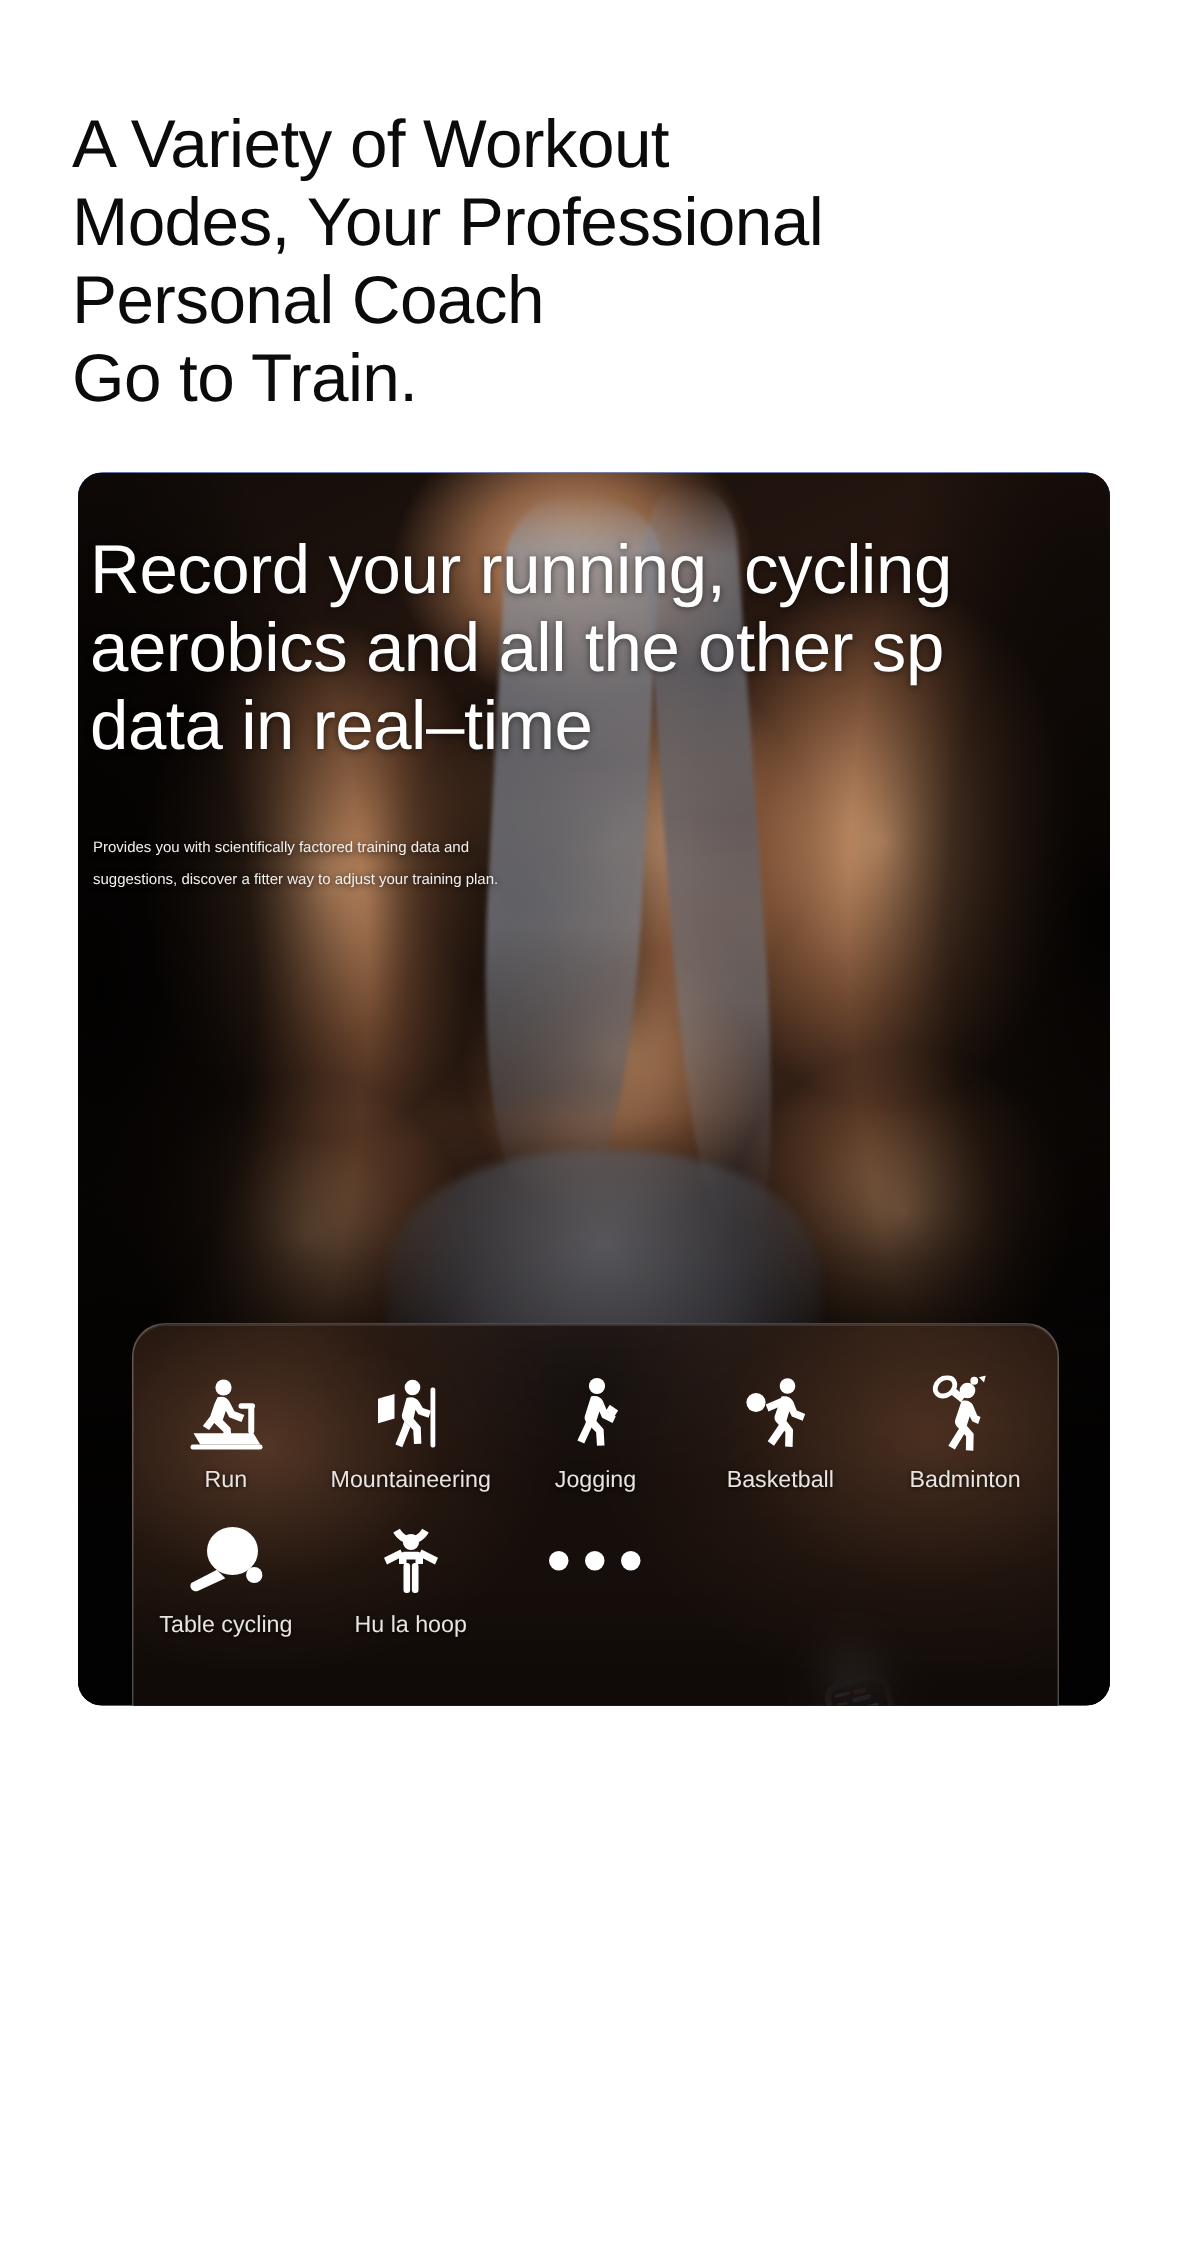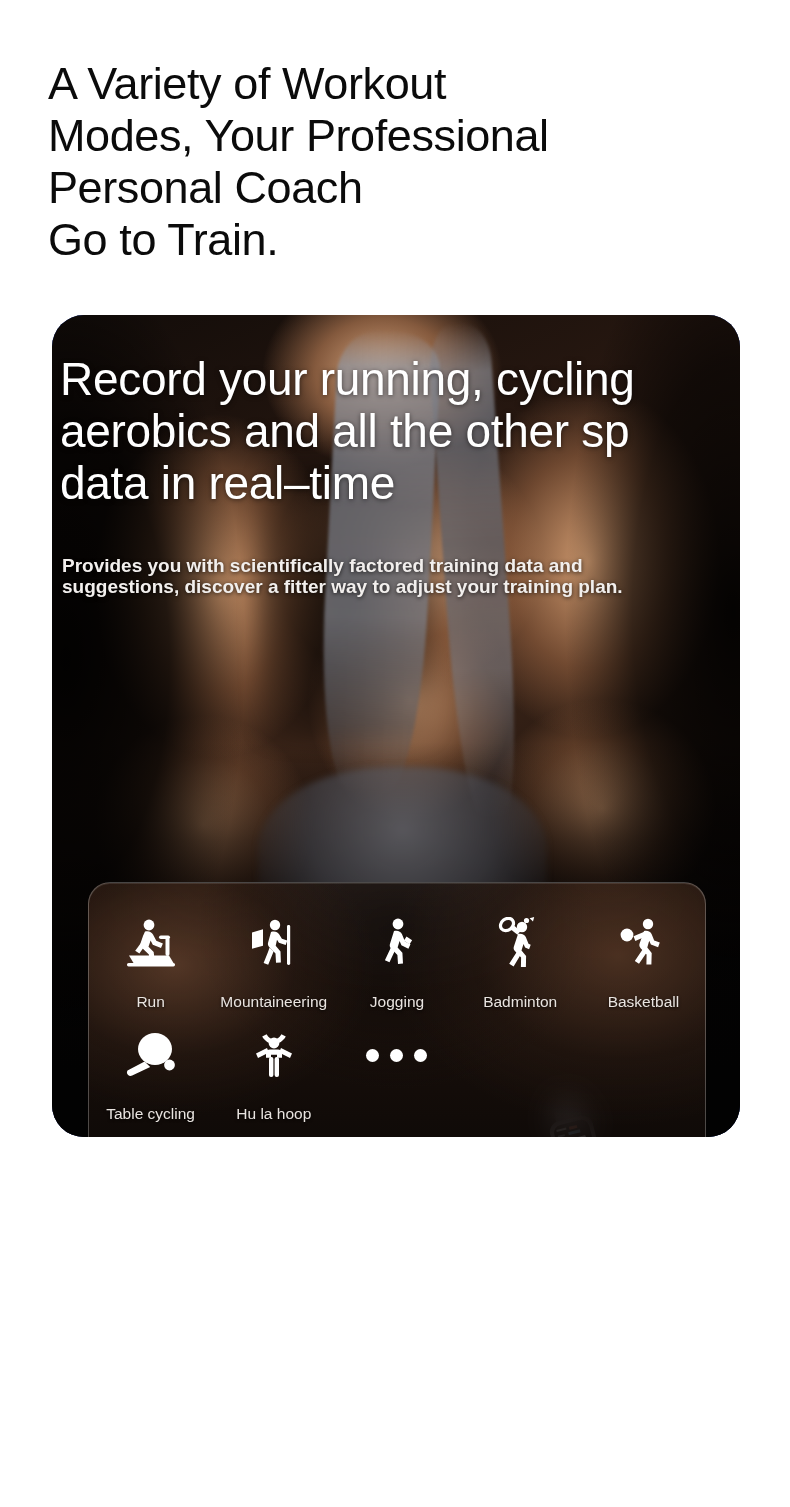--- a/index.html
+++ b/index.html
@@ -7,36 +7,36 @@
     width:790px;height:1507px;
     background:#ffffff;
     font-family:"Liberation Sans","DejaVu Sans",sans-serif;
     overflow:hidden;
     position:relative;
   }
 
   
   .page-heading{
     position:absolute;
-    left:48px; top:58px;
+    left:48px; top:70px;
     width:700px;
     color:#0b0b0b;
     font-size:45px;
     line-height:52px;
     font-weight:400;
     letter-spacing:-0.4px;
     white-space:pre-line;
   }
 
   
   .hero-card{
     position:absolute;
     left:52px; top:315px;
     width:688px; height:822px;
-    border-radius:32px;
+    border-radius:16px;
     overflow:hidden;
     background:#1d4ed8;
   }
 
   
   .photo{
     position:absolute; inset:0;
     background:
       
       radial-gradient(ellipse 230px 520px at 2% 42%, rgba(0,0,0,.95) 0%, rgba(0,0,0,.75) 45%, rgba(0,0,0,0) 78%),
@@ -139,23 +139,23 @@
     font-weight:400;
     letter-spacing:-.3px;
     white-space:pre-line;
     text-shadow:0 1px 5px rgba(0,0,0,.55);
   }
   .hero-sub{
     position:absolute;
     left:10px; top:240px;
     width:620px;
     color:#f2efed;
-    font-size:19px;
+    font-size:10px;
     line-height:21px;
-    font-weight:700;
+    font-weight:400;
     white-space:pre-line;
     text-shadow:0 1px 4px rgba(0,0,0,.75);
   }
 
   
   .modes-panel{
     position:absolute;
     left:36px; top:567px;
     width:616px; height:456px;
     border-radius:22px;
@@ -183,21 +183,21 @@
     justify-content:flex-start;
   }
   .mode .glyph{
     height:52px;
     display:flex;
     align-items:center;
     justify-content:center;
   }
   .mode .glyph svg{display:block;}
   .mode .label{
-    margin-top:24px;
+    margin-top:9px;
     color:#e9e4e0;
     font-size:15.5px;
     line-height:18px;
     text-align:center;
     font-weight:400;
     white-space:pre-line;
     text-shadow:0 1px 3px rgba(0,0,0,.8);
   }
   .mode.more .glyph{align-items:center;}
   .dots{display:flex;gap:11px;}
@@ -281,47 +281,47 @@
       <path d="M17 13c3.6-1 6.8.4 8 3.2l3 7.2 5.5 2.8-2.1 4.5-7-3.5-1.8-4.2-2 6.4 4.8 5.4.6 10.8-5 .3-.6-9-6.4-6.6c-1.2-1.3-1.6-3-1-4.6z"></path>
       <path d="M14.4 27.3l4.3 3.6-6.2 13.4-4.6-2 5.3-11.2z"></path>
       <path d="M29.5 18.5l5.6 3.8-2.5 4-5.8-3.6z"></path>
      </g>
             </svg>
           </div>
           <div class="label">Jogging</div>
         </div>
         <div class="mode">
           <div class="glyph">
+            <svg width="48" height="50" viewBox="0 0 48 50">
+              <g fill="#fff">
+      <circle cx="29" cy="6" r="5.2"></circle>
+      <circle cx="8" cy="17" r="6.4"></circle>
+      <path d="M25 13c3.6-.8 6.6.6 7.8 3.4l2.4 6 5.6 2.2-1.7 4.6-7.2-2.8-1.7-3.6-1.9 6.6 4.4 5.6-.3 11.6-5-.2.2-9.8-6-6.4c-1.2-1.3-1.6-3-1-4.6z"></path>
+      <path d="M14.5 18.3l10.8-4.6 1.9 4.6-10.9 4.7z"></path>
+      <path d="M24.8 29.4l3.6 4.2-8.4 12.2-4.2-2.9 7.6-11.2z"></path>
+     </g>
+            </svg>
+          </div>
+          <div class="label">Basketball</div>
+        </div>
+        <div class="mode">
+          <div class="glyph">
             <svg width="50" height="52" viewBox="0 0 50 52">
               <g fill="#fff">
       <circle cx="27" cy="10" r="5.2"></circle>
       <path d="M23 17c3.6-.9 6.7.5 7.9 3.3l2.6 6.4 2.2 1-1.6 4.6-4-1.8-1.6-3.4-2 6.4 4.6 5.4-.2 11.2-5-.2.2-9.4-6.2-6.5c-1.2-1.3-1.6-3-1-4.6z"></path>
       <path d="M22.6 32.6l3.8 3.8-7.8 13-4.4-2.6 7.2-11.4z"></path>
       <path d="M22.5 17.8l-7-5.6 3.1-3.9 7 5.6z"></path>
       <ellipse cx="12" cy="7.5" rx="7" ry="5.6" transform="rotate(-38 12 7.5)" fill="none" stroke="#fff" stroke-width="3.2"></ellipse>
       <circle cx="31.5" cy="3.5" r="2.6"></circle>
       <path d="M34.6 1.2l4.6-1.2-1.2 4.6z"></path>
      </g>
             </svg>
           </div>
           <div class="label">Badminton</div>
-        </div>
-        <div class="mode">
-          <div class="glyph">
-            <svg width="48" height="50" viewBox="0 0 48 50">
-              <g fill="#fff">
-      <circle cx="29" cy="6" r="5.2"></circle>
-      <circle cx="8" cy="17" r="6.4"></circle>
-      <path d="M25 13c3.6-.8 6.6.6 7.8 3.4l2.4 6 5.6 2.2-1.7 4.6-7.2-2.8-1.7-3.6-1.9 6.6 4.4 5.6-.3 11.6-5-.2.2-9.8-6-6.4c-1.2-1.3-1.6-3-1-4.6z"></path>
-      <path d="M14.5 18.3l10.8-4.6 1.9 4.6-10.9 4.7z"></path>
-      <path d="M24.8 29.4l3.6 4.2-8.4 12.2-4.2-2.9 7.6-11.2z"></path>
-     </g>
-            </svg>
-          </div>
-          <div class="label">Basketball</div>
         </div>
         <div class="mode">
           <div class="glyph">
             <svg width="56" height="46" viewBox="0 0 56 46">
               <g fill="#fff">
       <ellipse cx="32" cy="17" rx="17" ry="16"></ellipse>
       <path d="M21.6 29.5l5.6 5.6-18 8.4c-1.6.8-3.2.4-4.3-.8-1.1-1.2-1.3-2.8-.4-4.3z"></path>
       <circle cx="46.5" cy="33" r="5.4"></circle>
      </g>
             </svg>

